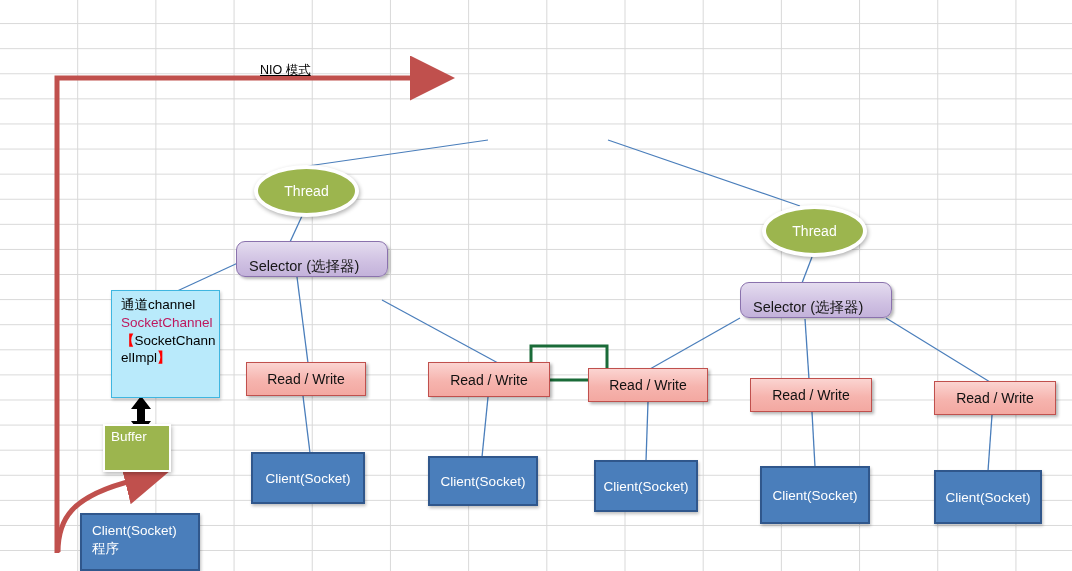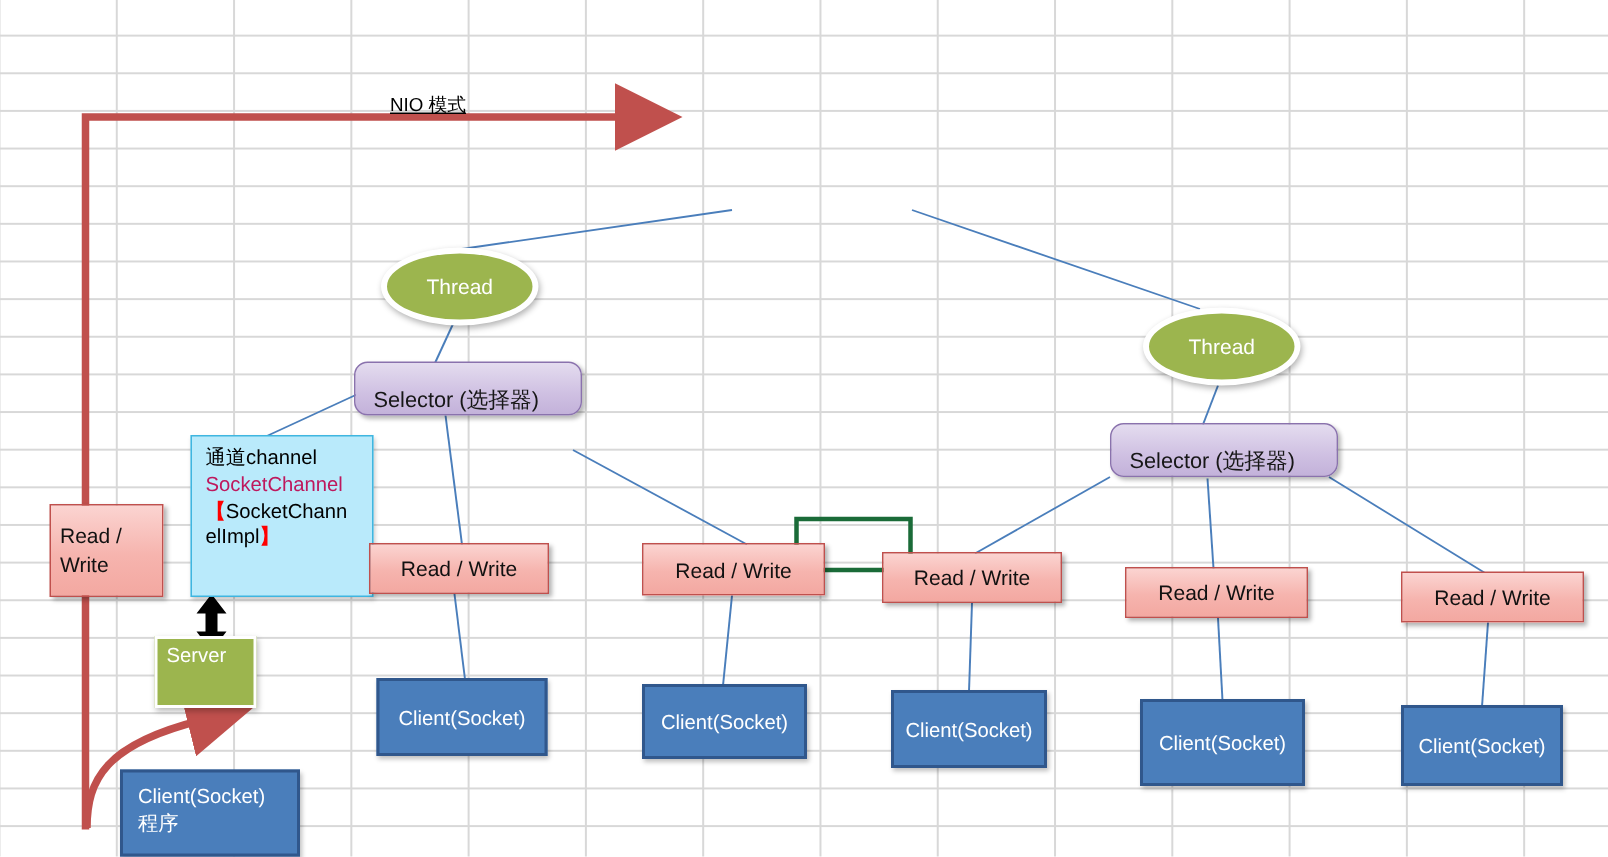--- a/index.html
+++ b/index.html
@@ -89,21 +89,21 @@
   .c4{left:760px;top:466px;width:110px;height:58px;}
   .c5{left:934px;top:470px;width:108px;height:54px;}
   .c-main{
     left:80px;top:513px;width:120px;height:58px;
     flex-direction:column;align-items:flex-start;justify-content:flex-start;
     padding:7px 0 0 10px;line-height:1.3;text-align:left;
   }
 
   
   .channel{
-    left:127px;top:290px;width:122px;height:108px;
+    left:111px;top:290px;width:109px;height:108px;
     background:#b9eafb;
     border:1px solid #3fb6e0;
     color:#000000;font-size:13.5px;line-height:1.32;
     padding:5px 0 0 9px;
     box-shadow:1px 2px 3px rgba(0,0,0,.22);
   }
   .channel .red{color:#be185d;}
   .channel .brk{color:#ff0000;font-weight:bold;}
 
   
@@ -200,29 +200,23 @@
     <div class="red">SocketChannel</div>
     <div>
       <span class="brk">【</span><span>SocketChann</span>
     </div>
     <div>
       <span>elImpl</span><span class="brk">】</span>
     </div>
   </div>
 
   <div class="node buffer">
-    <span>Server</span>
-  </div>
-
-  <div class="node rw rw-left">
-    <div>
-      <div>Read /</div>
-      <div>Write</div>
-    </div>
-  </div>
+    <span>Buffer</span>
+  </div>
+
   <div class="node rw rw1">
     <span>Read / Write</span>
   </div>
   <div class="node rw rw2">
     <span>Read / Write</span>
   </div>
   <div class="node rw rw3">
     <span>Read / Write</span>
   </div>
   <div class="node rw rw4">

